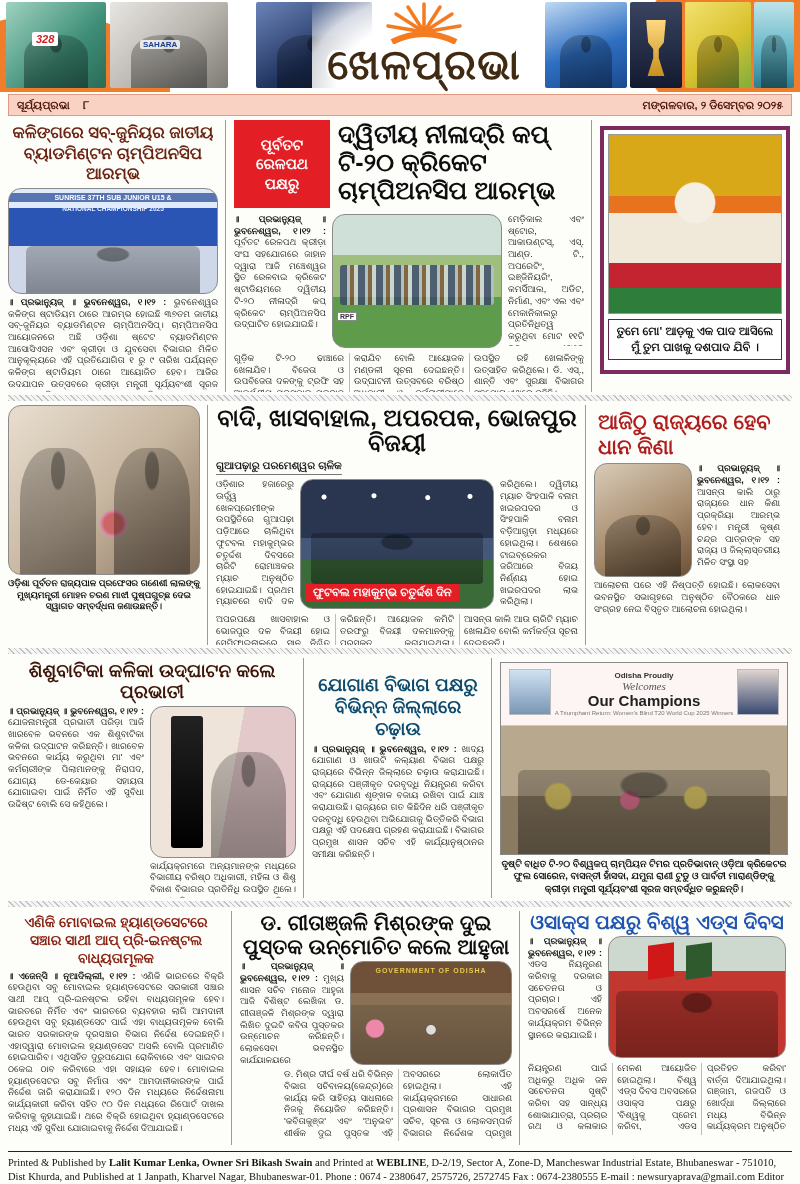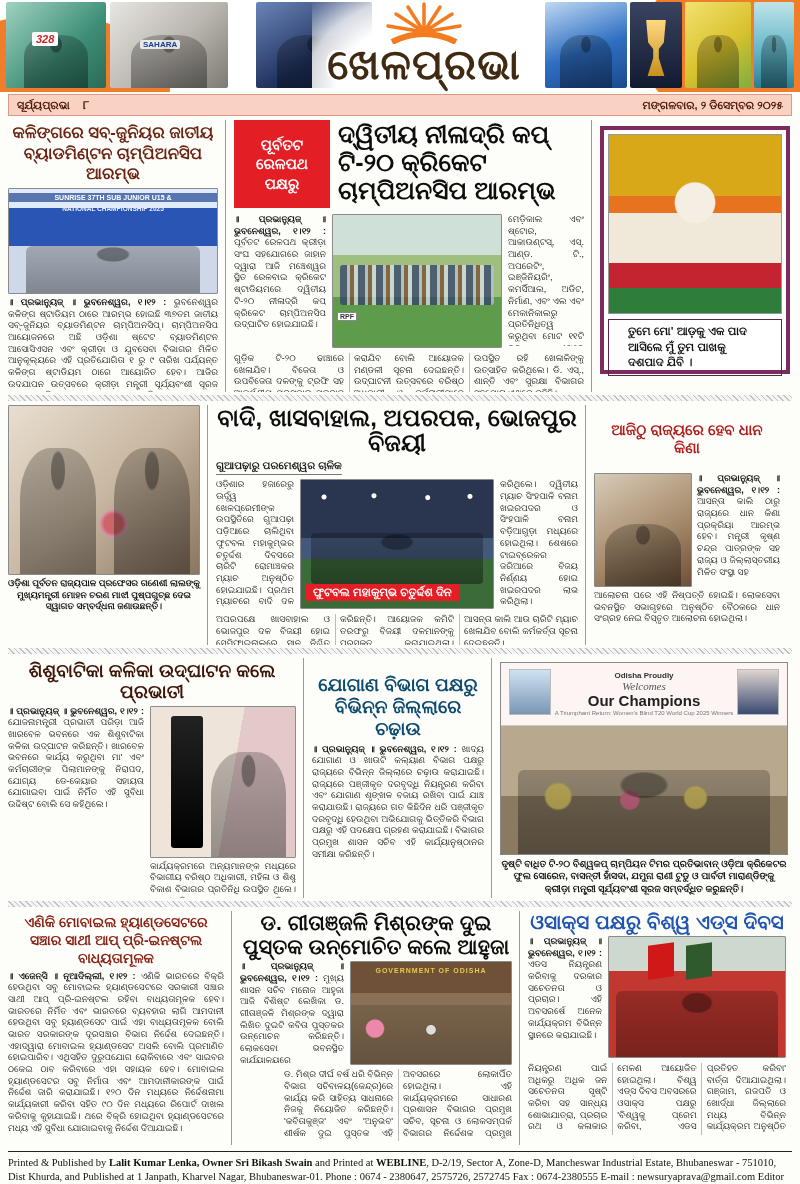--- a/index.html
+++ b/index.html
@@ -31,52 +31,52 @@
   .strip .pg{margin-left:10px;font-size:12px;}
 
   
   .hatch{height:6px;margin:3px 8px;background:repeating-linear-gradient(45deg,#c2c2c2 0 1px,#f4f4f4 1px 4px);}
   .row{display:grid;margin:4px 8px 0 8px;overflow:hidden;}
   .col{overflow:hidden;}
   .rule{border-right:1px solid #9a9a9a;padding-right:7px;}
   .bodytxt{font-size:9px;line-height:1.3;text-align:justify;color:#141414;margin:3px 0 0 0;overflow:hidden;}
   .dl{font-weight:bold;}
   .cap{font-size:9.5px;font-weight:bold;text-align:center;line-height:1.3;margin:3px 0 0 0;color:#111;}
-  .ph{position:relative;border:1px solid #8b8b8b;overflow:hidden;border-radius:1px;}
+  .ph{position:relative;border:1px solid #8b8b8b;overflow:hidden;border-radius:13px;}
 
   
   .row1{grid-template-columns:218px 358px 190px;gap:0 8px;height:272px;}
   .h-badminton{font-size:16.5px;font-weight:bold;color:#6b2412;text-align:center;line-height:1.25;margin:2px 0 4px 0;}
   .ph-banner{height:104px;background:linear-gradient(#dfeafa 0 18%,#2b55b5 18% 55%,#cfd8e8 55% 100%);}
   .bannertxt{position:absolute;top:4px;left:0;right:0;text-align:center;color:#fff;font-size:7px;font-weight:bold;background:#1b3f8fb0;padding:1px 0;}
   .bannertxt2{position:absolute;top:16px;left:0;right:0;text-align:center;color:#e8eeff;font-size:6.5px;font-weight:bold;}
   .kicker{background:#e31e24;color:#fff;font-weight:bold;font-size:15px;text-align:center;width:88px;min-height:80px;display:flex;align-items:center;justify-content:center;padding:4px;line-height:1.3;}
   .h-cricket{font-size:25px;font-weight:bold;color:#0d0d0d;line-height:1.12;margin:0 0 0 8px;flex:1;}
   .r1mid-flex{display:flex;gap:6px;margin-top:6px;}
   .r1mid-flex .t{width:92px;}
   .ph-cricket{width:168px;height:132px;background:linear-gradient(#cfe0d8 0 30%,#9fbf7f 30% 62%,#5e9b4a 62% 100%);flex:none;}
   .teams{position:absolute;top:38%;left:4%;right:4%;height:30%;background:repeating-linear-gradient(90deg,#32406b 0 7px,#b8bfd4 7px 10px,#7a4a2e 10px 14px,#d8dde8 14px 18px);opacity:.75;border-radius:3px;}
   .rpf{position:absolute;left:4px;bottom:26px;background:#fff;color:#333;font-size:7px;font-weight:bold;padding:0 2px;border:1px solid #888;}
   .b3{column-count:3;column-gap:10px;column-rule:1px solid #bbb;height:58px;margin-top:5px;}
   
   .sai-frame{border:4px solid #7d2a5e;background:#fff;padding:4px;height:248px;box-sizing:border-box;}
   .sai-img{height:178px;background:radial-gradient(circle at 50% 38%,#f4efe2 14%,transparent 15%),linear-gradient(#d8a818 0 34%,#e8731e 34% 44%,#f0e8d8 44% 72%,#c42430 72% 86%,#2e7d3a 86% 100%);border:1px solid #999;}
-  .sai-cap{margin-top:5px;border:1.5px solid #5e2348;padding:4px 19px;font-size:11.5px;font-weight:bold;line-height:1.35;color:#111;}
+  .sai-cap{margin-top:5px;border:1.5px solid #5e2348;padding:4px 2px;font-size:11.5px;font-weight:bold;text-align:center;line-height:1.35;color:#111;}
 
   
   .row2{grid-template-columns:200px 370px 186px;gap:0 8px;height:240px;}
   .ph-governor{height:168px;background:radial-gradient(circle at 55% 70%,#c66 6%,#d8a 8%,transparent 9%),linear-gradient(135deg,#e8ded0,#c9b8a2 50%,#8a7560);}
   .h-football{font-size:24px;font-weight:bold;color:#0d0d0d;text-align:center;margin:0;line-height:1.05;}
   .byline{font-size:10.5px;font-weight:bold;margin:3px 0 0 0;border-bottom:1px solid #777;display:inline-block;padding-bottom:2px;}
   .r2mid-flex{display:flex;gap:6px;margin-top:4px;}
   .r2mid-flex .t{flex:1;}
   .ph-football{width:192px;height:128px;flex:none;background:linear-gradient(#2a3550 0 45%,#44597a 45% 62%,#3c6b3a 62% 100%);}
   .lights{position:absolute;top:8%;left:0;right:0;height:10%;background:radial-gradient(circle at 12% 50%,#fff 2px,transparent 3px),radial-gradient(circle at 38% 40%,#fff 2px,transparent 3px),radial-gradient(circle at 66% 55%,#fff 2px,transparent 3px),radial-gradient(circle at 88% 45%,#fff 2px,transparent 3px);}
   .fstrip{position:absolute;left:4px;bottom:7px;background:#e31e24;color:#fff;font-weight:bold;font-size:11.5px;padding:2px 8px;line-height:1.2;}
-  .h-paddy{font-size:15px;font-weight:bold;color:#b01d1d;text-align:center;line-height:1.2;margin:16px;}
+  .h-paddy{font-size:21px;font-weight:bold;color:#b01d1d;text-align:left;line-height:1.2;margin:4px;}
   .r2r-flex{display:flex;gap:5px;margin-top:4px;}
   .ph-paddy{width:96px;height:112px;flex:none;background:linear-gradient(150deg,#d8cbb8,#a88d6e 55%,#6e5138);}
   .b2{column-count:2;column-gap:10px;column-rule:1px solid #bbb;margin-top:4px;height:52px;}
 
   
   .row3{grid-template-columns:296px 180px 288px;gap:0 8px;height:240px;}
   .h-kalika{font-size:18.5px;font-weight:bold;color:#3d1508;text-align:center;margin:2px 0 2px 0;line-height:1.15;}
   .r3l-flex{display:flex;gap:6px;margin-top:3px;}
   .r3l-flex .t{width:136px;}
   .ph-kalika{flex:1;height:150px;background:linear-gradient(100deg,#efe4da 0 55%,#e3c9c9 55% 100%);}

